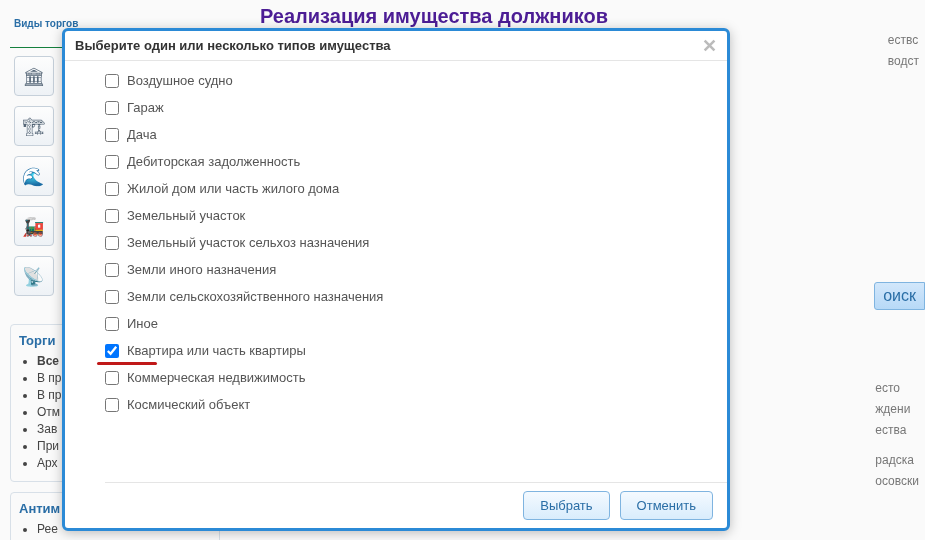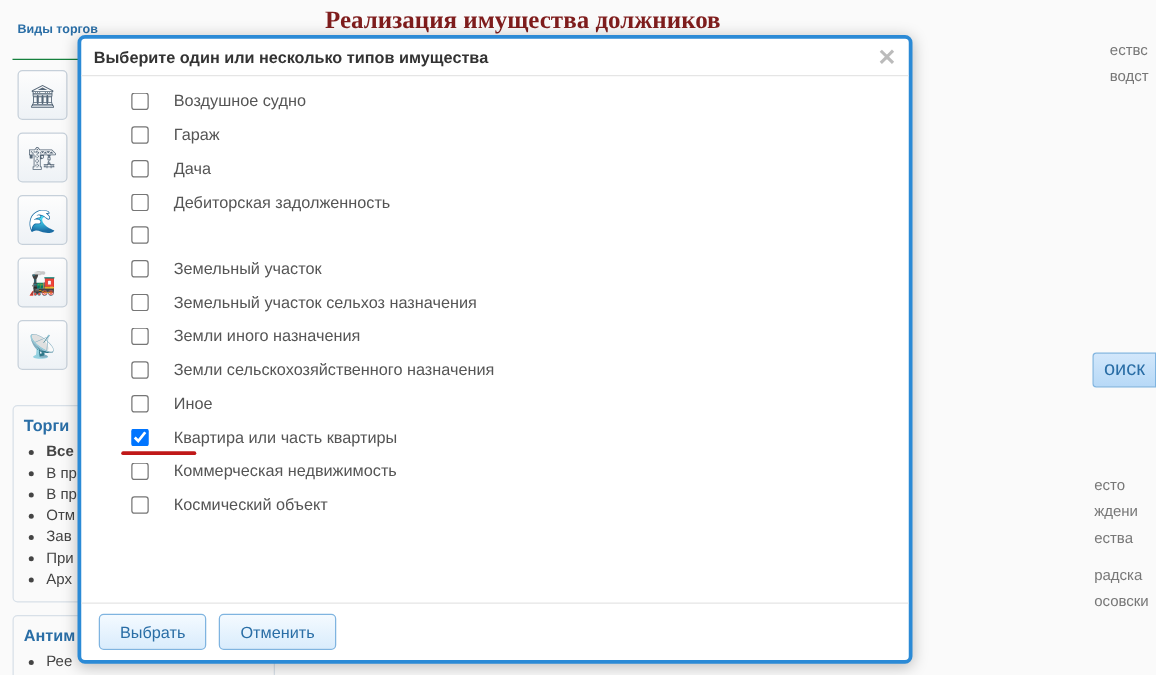--- a/index.html
+++ b/index.html
@@ -9,40 +9,40 @@
   .page-bg { position: absolute; inset: 0; background: #fafafa; }
   .sidebar { position: absolute; left: 10px; top: 0; width: 210px; }
   .sidebar h3 { font-size: 10px; font-weight: bold; color: #2a6ea6; padding: 18px 4px; border-bottom: 1px solid #15803d; }
   .icon-strip { padding: 8px 4px; }
   .icon-strip .ibtn { display: block; width: 40px; height: 40px; border: 1px solid #c6d0da; border-radius: 4px; background: linear-gradient(#fdfdfd,#eef2f6); margin-bottom: 10px; text-align: center; line-height: 40px; color: #567; font-size: 18px; }
   .side-block { margin-top: 10px; border: 1px solid #d8e0e8; border-radius: 4px; padding: 8px; }
   .side-block h4 { color: #2a6ea6; font-size: 13px; font-weight: bold; margin-bottom: 6px; }
   .side-block ul { list-style: disc; padding-left: 18px; color: #444; }
   .side-block li { margin: 3px 0; font-size: 12px; cursor: pointer; }
   .side-block li.bold { font-weight: bold; }
-  .main-header { position: absolute; left: 260px; top: 5px; font-size: 20px; font-weight: bold; color: #7f1d1d; font-family: Liberation Serif, serif; }
+  .main-header { position: absolute; left: 260px; top: 5px; font-size: 20px; font-weight: bold; color: #4c1d95; }
   .right-frag { position: absolute; right: 0; top: 30px; color: #777; font-size: 12px; line-height: 1.6; text-align: left; }
   .right-frag div { padding: 1px 6px; }
   .search-btn-frag { position: absolute; right: 0; top: 282px; background: linear-gradient(#d2e7fb,#b7d9f7); border: 1px solid #7fb4e0; color: #2a6ea6; padding: 4px 8px; border-radius: 3px 0 0 3px; font-size: 16px; }
   
   
   .modal { position: absolute; left: 62px; top: 28px; width: 668px; height: 503px; background: #fff; border: 3px solid #2b8ad6; border-radius: 6px; display: flex; flex-direction: column; box-shadow: 0 2px 12px rgba(0,0,0,.25); }
   .modal-header { height: 30px; display: flex; align-items: center; justify-content: space-between; padding: 0 10px; border-bottom: 1px solid #e5e5e5; }
   .modal-title { font-weight: bold; font-size: 13px; color: #333; }
   .close-icon { font-size: 18px; font-weight: bold; color: #bbb; cursor: pointer; }
   .modal-body { flex: 1; overflow-y: auto; padding: 6px 30px 6px 40px; position: relative; }
   .modal-body::-webkit-scrollbar { width: 14px; }
   .modal-body::-webkit-scrollbar-track { background: #f0f0f0; }
   .modal-body::-webkit-scrollbar-thumb { background: #c0c0c0; }
-  .chk-row { display: flex; align-items: center; gap: 20px; padding: 6px 0; }
+  .chk-row { display: flex; align-items: center; gap: 8px; padding: 6px 0; }
   .chk-row input[type=checkbox] { width: 14px; height: 14px; cursor: pointer; }
   .chk-row label { color: #555; font-size: 13px; cursor: pointer; }
   .chk-row.checked { position: relative; }
   .chk-row.checked::after { content: ""; position: absolute; left: -8px; right: 540px; bottom: -1px; height: 3px; background: #c01818; border-radius: 2px; }
-  .modal-footer { height: 46px; display: flex; align-items: center; gap: 10px; padding: 0 14px; border-top: 1px solid #e5e5e5; }
+  .modal-footer { height: 46px; display: flex; align-items: center; justify-content: flex-end; gap: 10px; padding: 0 14px; border-top: 1px solid #e5e5e5; margin-left: 40px; }
   .btn { padding: 6px 16px; border-radius: 4px; font-size: 13px; cursor: pointer; border: 1px solid #7fb4e0; color: #2a6ea6; background: linear-gradient(#f4faff,#d9ecfc); }
 </style>
 </head>
 <body>
 
 <div class="page-bg">
   <div class="main-header">Реализация имущества должников</div>
 
   <div class="sidebar">
     <h3>Виды торгов</h3>
@@ -107,20 +107,21 @@
       <div class="chk-row">
         <input type="checkbox" id="opt2" style="">
         <label for="opt2">Дача</label>
       </div>
       <div class="chk-row">
         <input type="checkbox" id="opt3" style="">
         <label for="opt3">Дебиторская задолженность</label>
       </div>
       <div class="chk-row">
         <input type="checkbox" id="opt4" style="">
+        <label for="opt4">Жилой дом или часть жилого дома</label>
       </div>
       <div class="chk-row">
         <input type="checkbox" id="opt6" style="">
         <label for="opt6">Земельный участок</label>
       </div>
       <div class="chk-row">
         <input type="checkbox" id="opt7" style="">
         <label for="opt7">Земельный участок сельхоз назначения</label>
       </div>
       <div class="chk-row">

